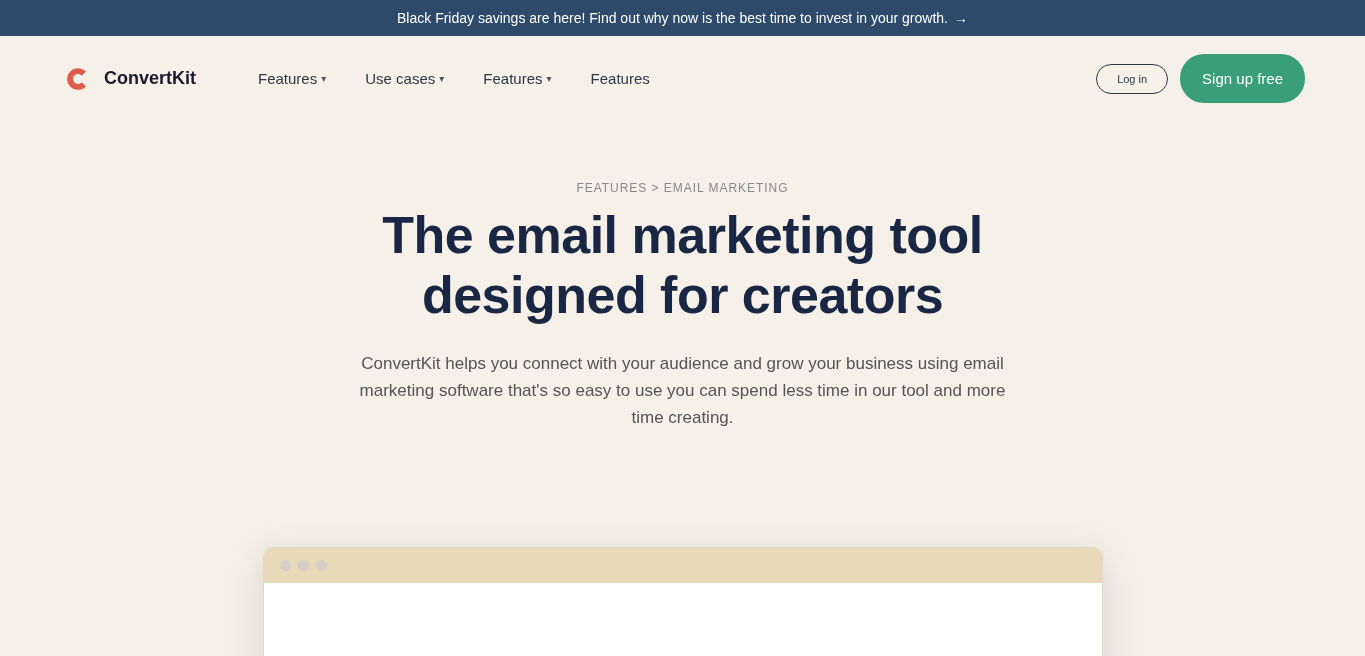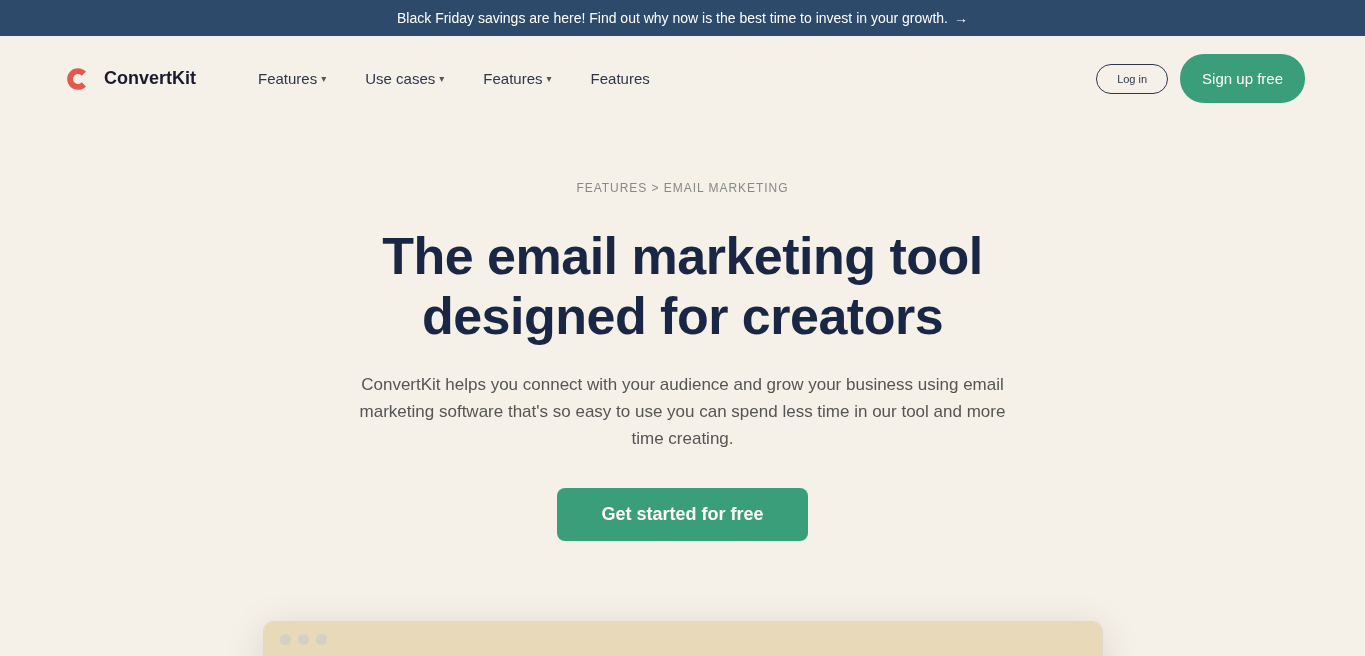--- a/index.html
+++ b/index.html
@@ -97,21 +97,21 @@
       text-align: center;
       padding: 60px 20px 40px;
       max-width: 760px;
       margin: 0 auto;
     }
     .breadcrumb {
       font-size: 12px;
       color: #888;
       letter-spacing: 0.08em;
       text-transform: uppercase;
-      margin-bottom: 32px;
+      margin-bottom: 11px;
       font-weight: 500;
     }
     .hero-title {
       font-size: 52px;
       font-weight: 800;
       color: #1a2744;
       line-height: 1.15;
       margin-bottom: 24px;
       letter-spacing: -0.5px;
     }
@@ -207,21 +207,20 @@
   <div class="nav-actions">
     <button class="btn-login">Log in</button>
     <button class="btn-signup">Sign up free</button>
   </div>
 </nav>
 
 <section class="hero">
   <div class="breadcrumb">FEATURES &gt; EMAIL MARKETING</div>
   <h1 class="hero-title">The email marketing tool designed for creators</h1>
   <p class="hero-desc">ConvertKit helps you connect with your audience and grow your business using email marketing software that's so easy to use you can spend less time in our tool and more time creating.</p>
-  <button class="btn-cta">Get started for free</button>
 </section>
 
 <div class="preview-wrap">
   <div class="browser-window">
     <div class="browser-topbar">
       <div class="dot"></div>
       <div class="dot"></div>
       <div class="dot"></div>
     </div>
     <div class="browser-content">

